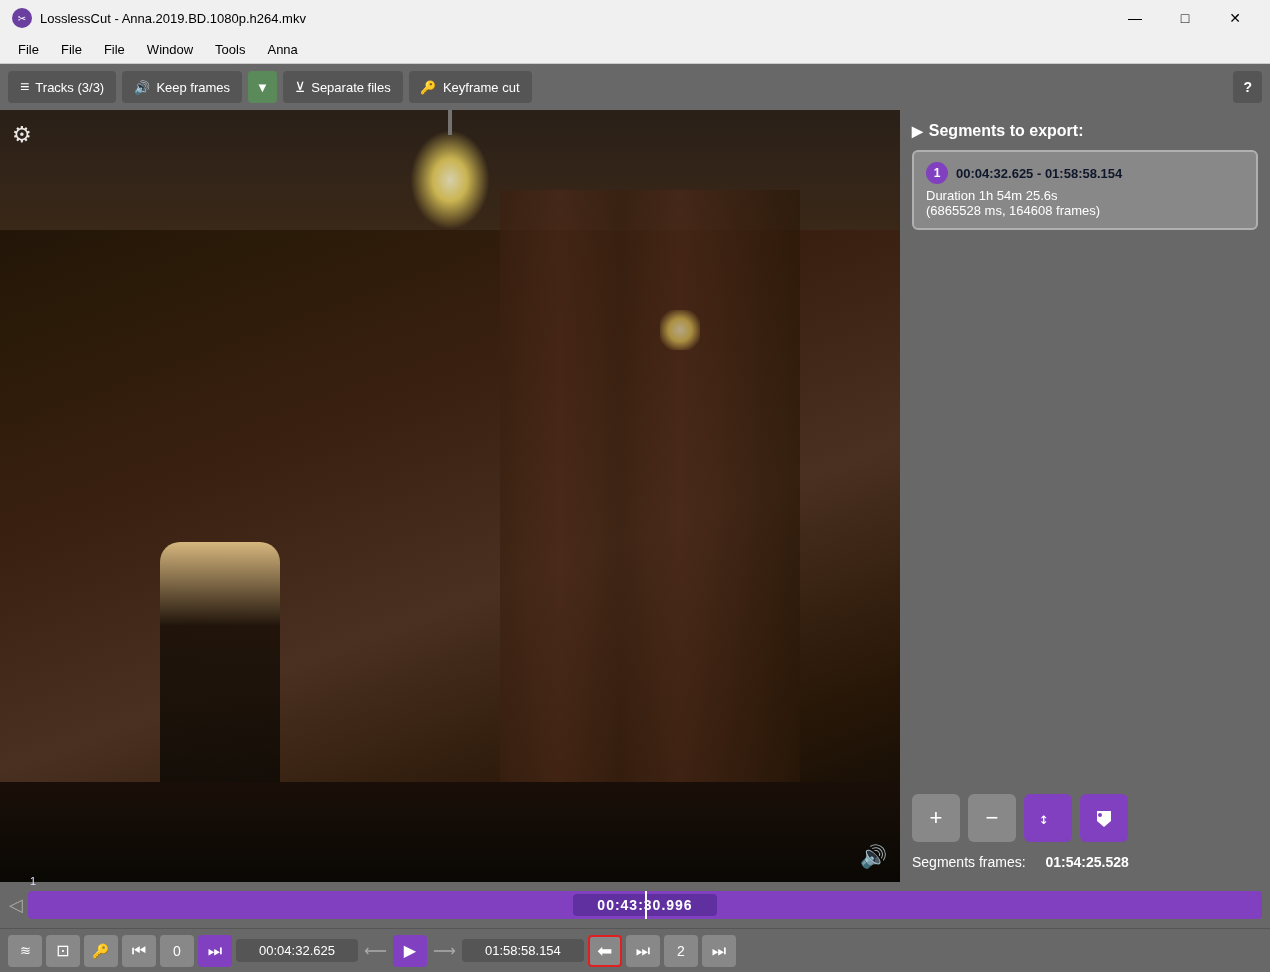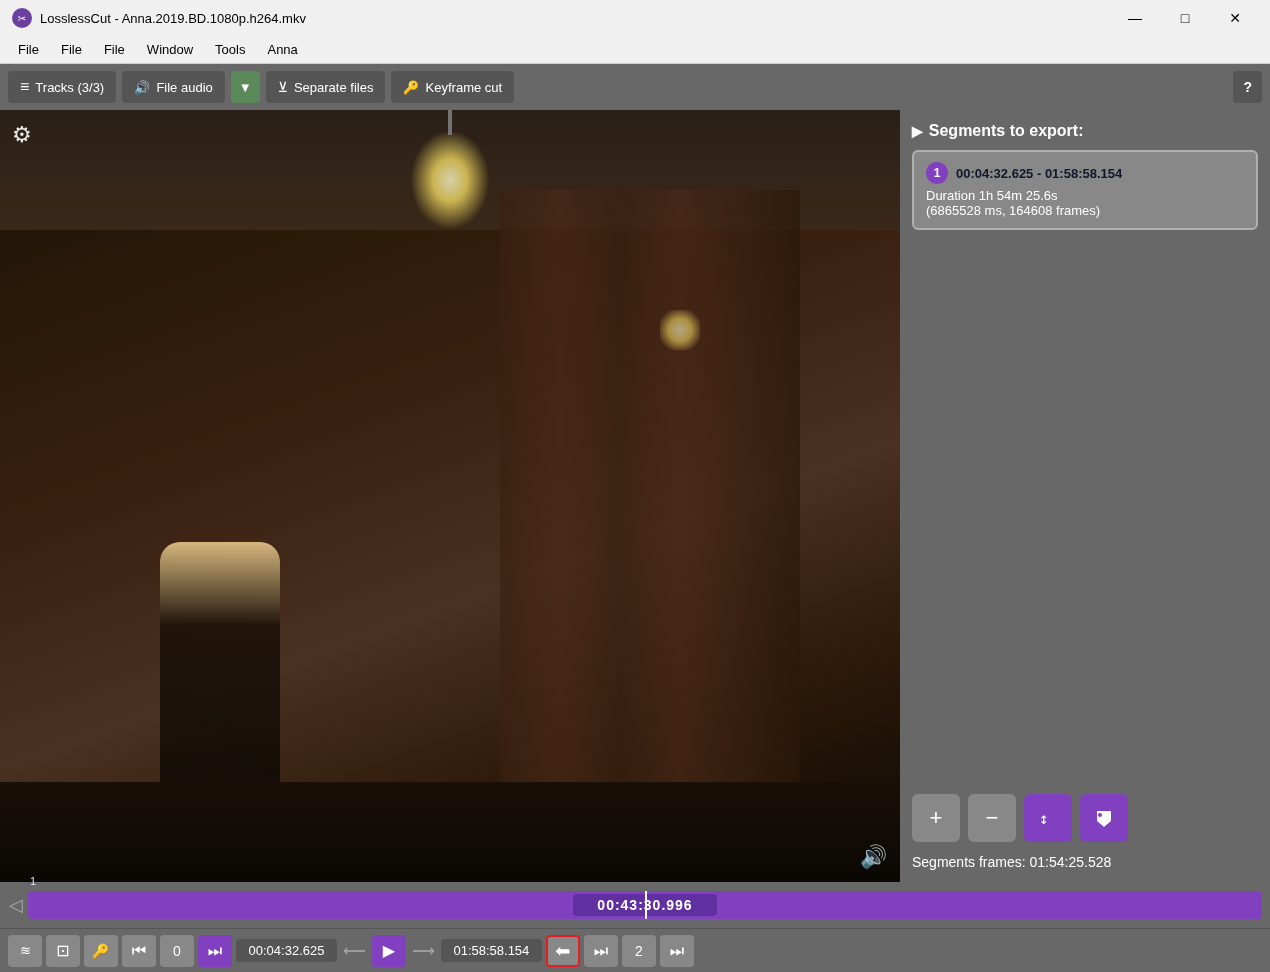--- a/index.html
+++ b/index.html
@@ -375,21 +375,21 @@
     .ctrl-btn.purple { background: #8040c0; }
     .ctrl-btn.red-outline { border: 2px solid #e02020; background: #888; }
     .ctrl-btn.play { background: #8040c0; }
     .time-input {
       background: #555;
       border: none;
       color: #fff;
       padding: 4px 8px;
       border-radius: 4px;
       font-size: 13px;
-      width: 101px;
+      width: 122px;
       text-align: center;
     }
     .ctrl-separator {
       color: #aaa;
       font-size: 16px;
       padding: 0 2px;
     }
   </style>
 </head>
 <body>
@@ -413,21 +413,21 @@
   <span class="menu-item">Anna</span>
 </div>
 
 <div id="toolbar">
   <button class="toolbar-btn tracks">
     <span style="font-size:16px;">≡</span>
     <span>Tracks (3/3)</span>
   </button>
   <button class="toolbar-btn">
     <span>🔊</span>
-    <span>File audio</span>
+    <span>Keep frames</span>
   </button>
   <button class="toolbar-btn working-dir-dropdown">▼</button>
   <button class="toolbar-btn separate">
     <span style="font-size:14px;">⊻</span>
     <span>Separate files</span>
   </button>
   <button class="toolbar-btn keyframe">
     <span>🔑</span>
     <span>Keyframe cut</span>
   </button>
@@ -478,21 +478,21 @@
       <button class="action-btn purple">
         <svg width="22" height="22" viewBox="0 0 22 22" fill="white">
           <polygon points="4,4 18,4 18,14 11,20 4,14" fill="#fff"></polygon>
           <circle cx="7" cy="8" r="2" fill="#8040c0"></circle>
         </svg>
       </button>
     </div>
 
     <div class="segments-total">
       <span>Segments frames:</span>
-      <span style="margin-left:0; font-weight:normal;">01:54:25.528</span>
+      <span style="margin-left:16px; font-weight:bold;">01:54:25.528</span>
     </div>
   </div>
 </div>
 
 <div id="timeline-area">
   <div class="timeline-left-indicator">◁</div>
   <div class="timeline-track">
     <span class="timeline-label">1</span>
     <div class="timeline-cursor"></div>
     <div class="timeline-time">00:43:30.996</div>

